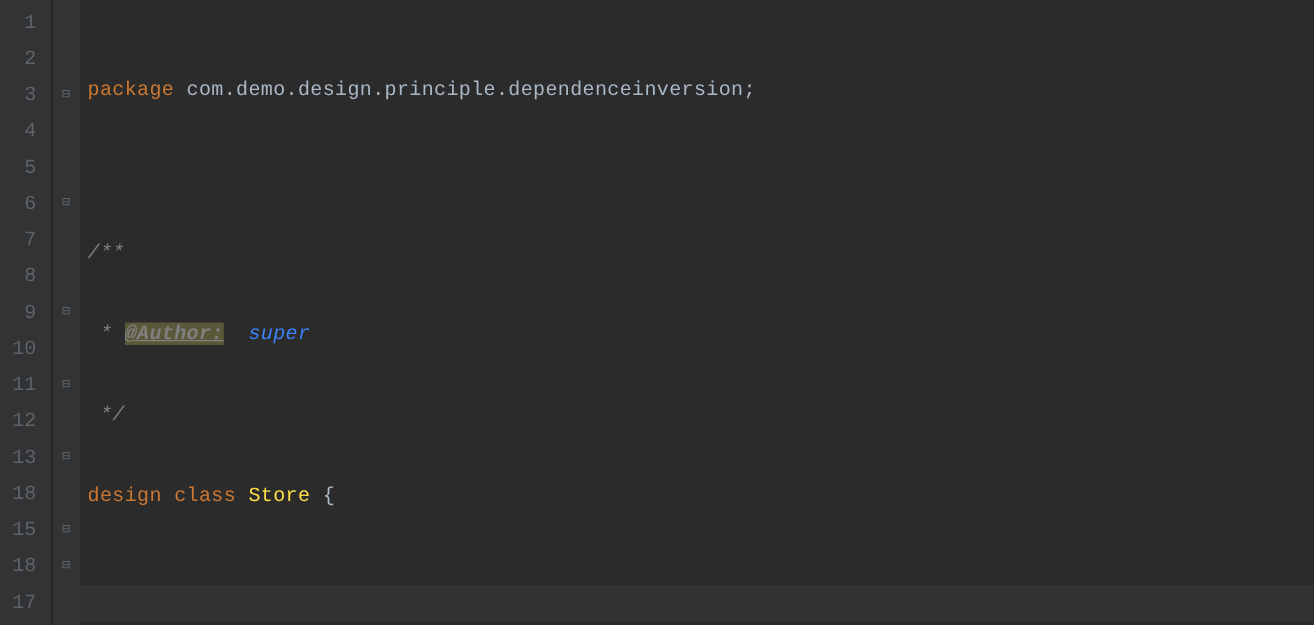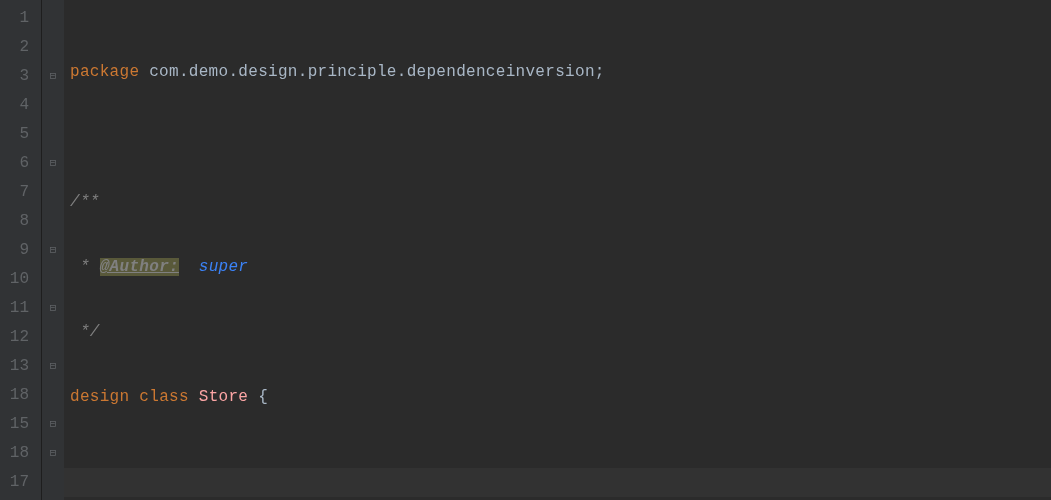--- a/index.html
+++ b/index.html
@@ -47,21 +47,21 @@
       padding: 4px 0 16px 6px;
       position: relative;
       white-space: pre;
     }
     .line {
       height: 29px;
       line-height: 29px;
       letter-spacing: 0.3px;
     }
     .kw { color: #cc7832; }
-    .cls { color: #fca5a5; }
+    .cls { color: #fde047; }
     .pkg { color: #a9b7c6; }
     .cm { color: #808080; font-style: italic; }
     .cm-green { color: #3b82f6; font-style: italic; }
     .tag-hl { background: #59593a; color: #808080; font-style: italic; font-weight: bold; text-decoration: underline; }
     .caret-line {
       position: absolute;
       left: 0;
       right: 0;
       top: calc(4px + 16 * 29px);
       height: 29px;

